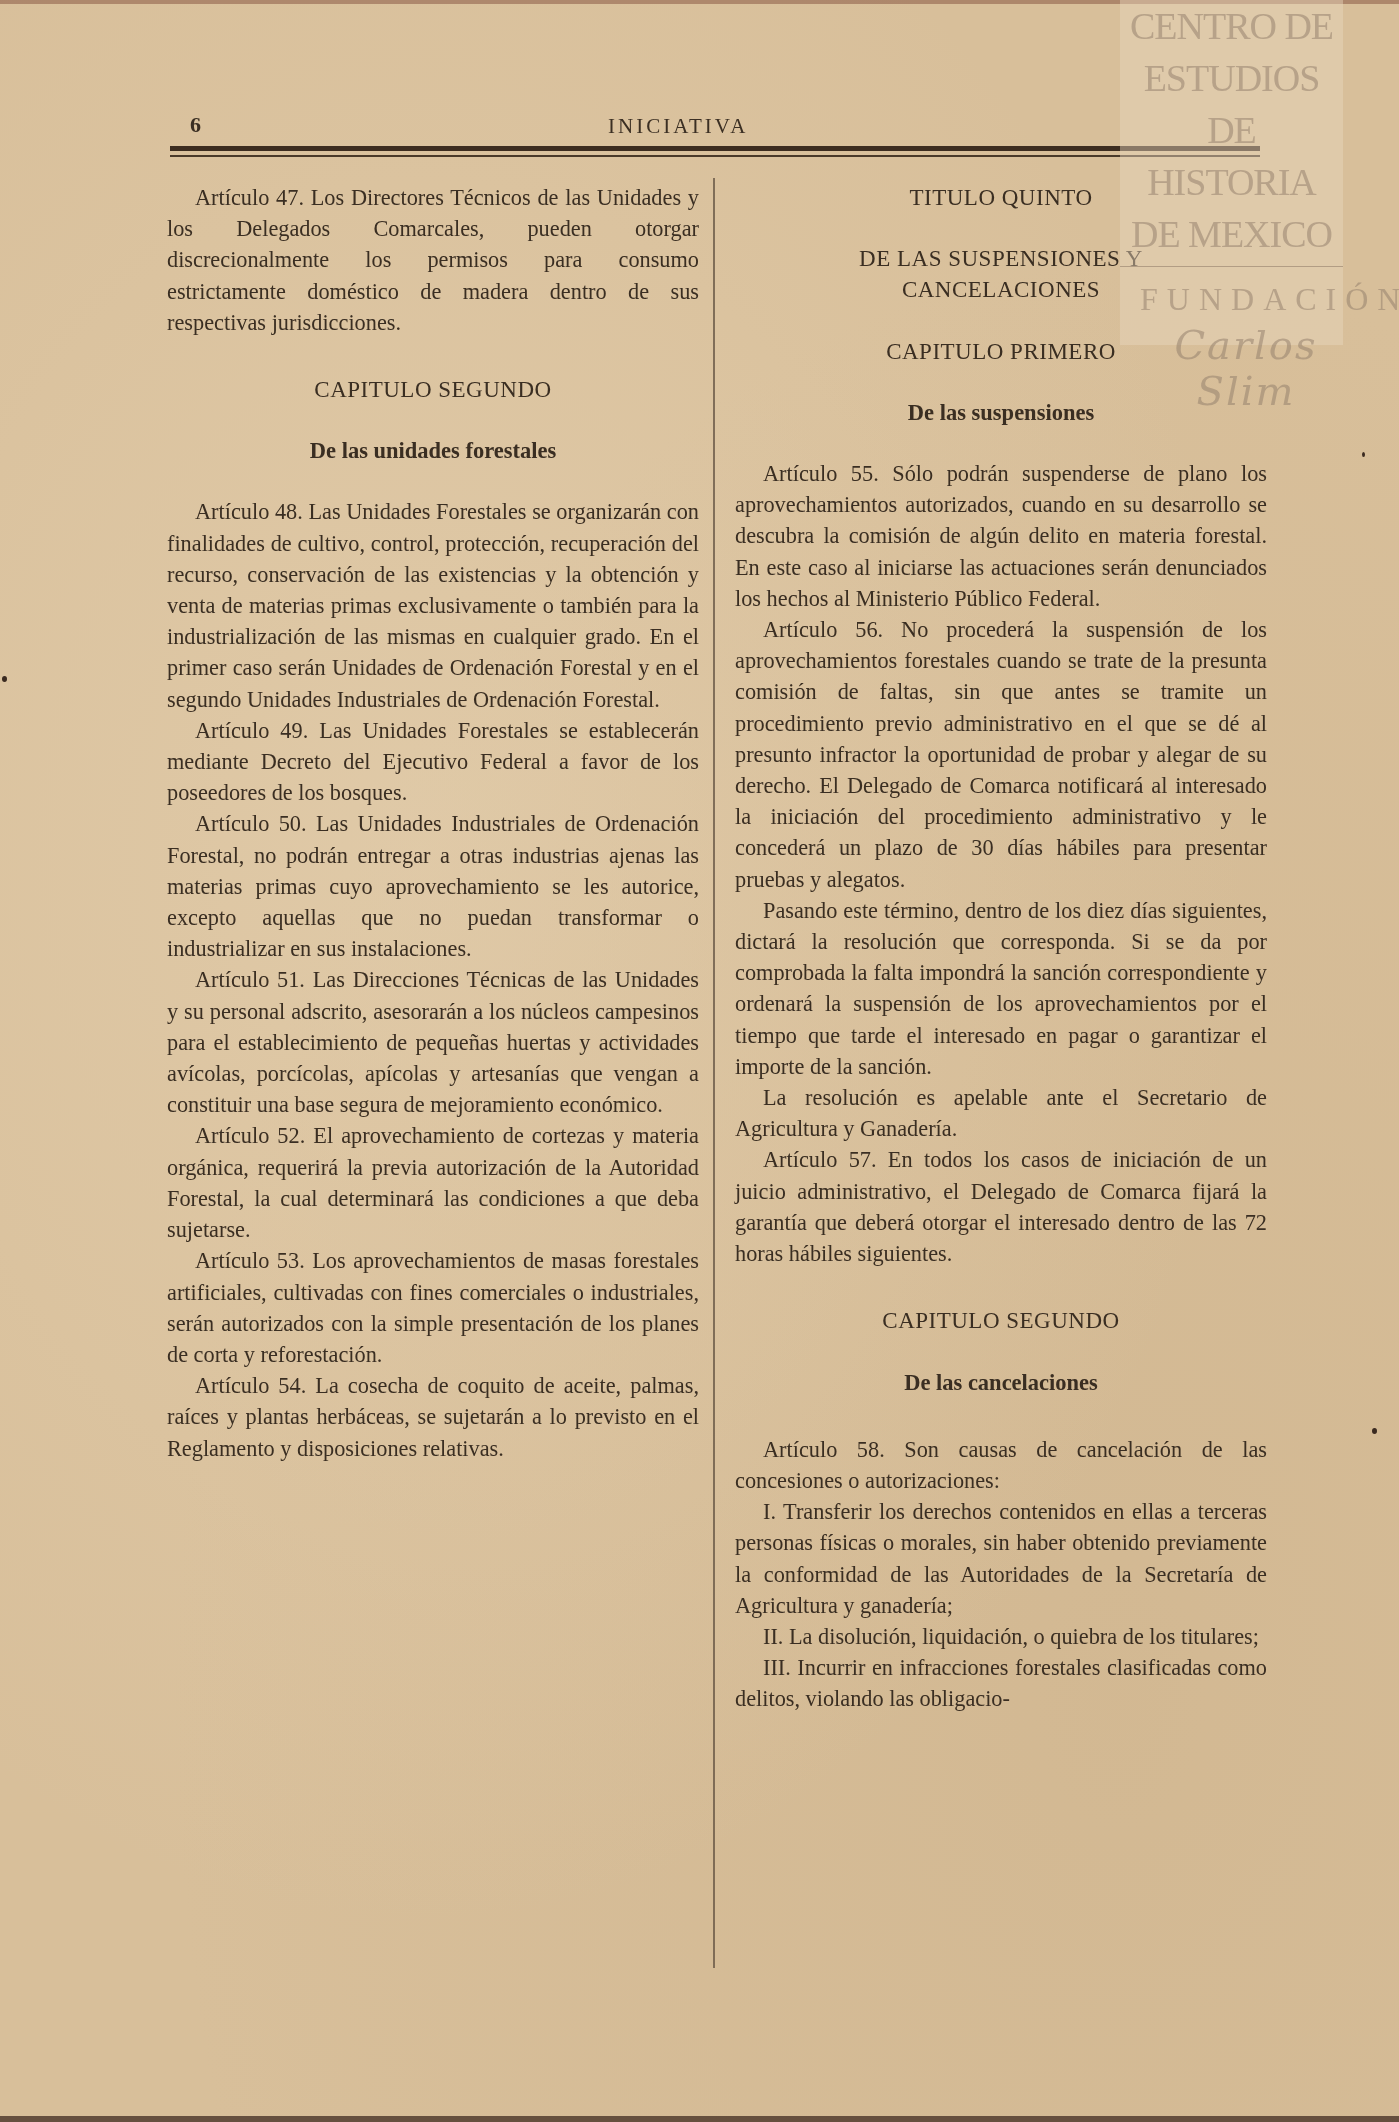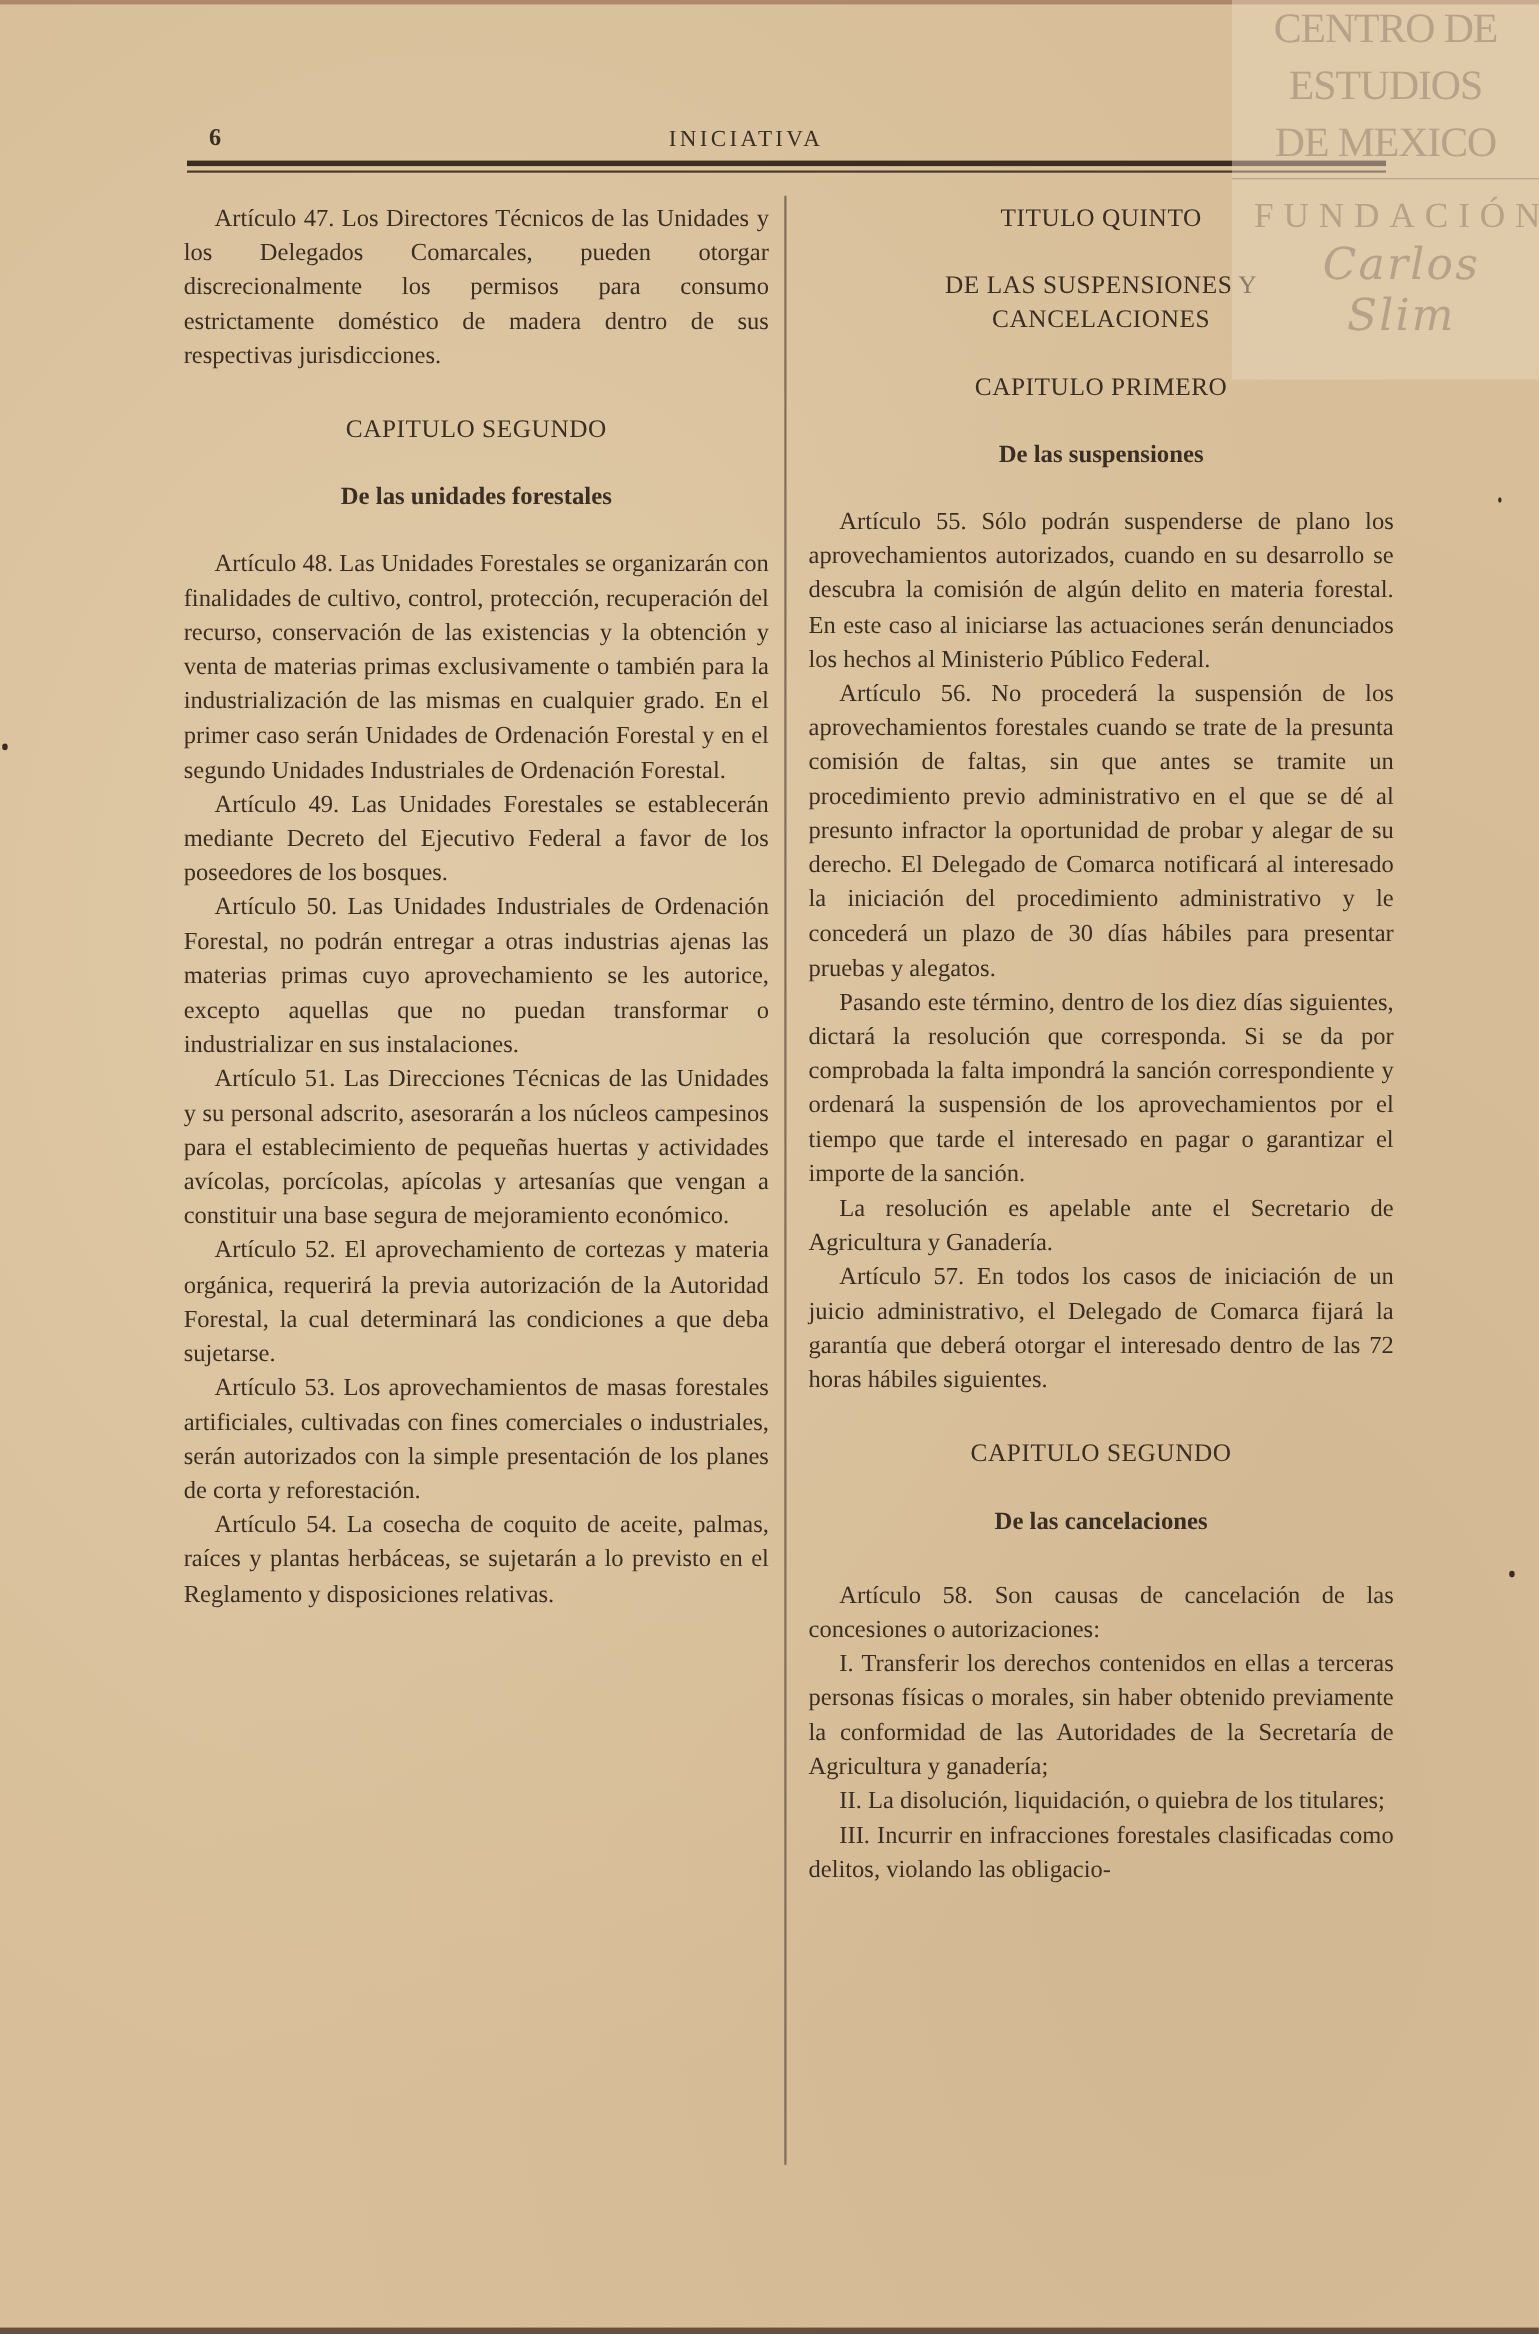--- a/index.html
+++ b/index.html
@@ -43,21 +43,21 @@
       margin: 0;
     }
     .heading-bold {
       text-align: center; text-indent: 0 !important; font-weight: bold; font-size: 22.5px; margin: 0;
     }
     .gap-s { height: 30px; }
     .gap-m { height: 36px; }
     .gap-l { height: 30px; }
 
     .watermark {
-      position: absolute; left: 1120px; top: 0; width: 279px; height: 345px;
+      position: absolute; left: 1120px; top: 0; width: 223px; height: 345px;
       background: rgba(232,214,190,0.45);
       text-align: center; color: rgba(150,130,110,0.55);
     }
     .wm-line { font-family: "Liberation Serif", serif; font-size: 38px; line-height: 52px; letter-spacing: -1px; }
     .wm-rule { margin: 6px 0 0 0; height: 1px; background: rgba(140,120,100,0.55); }
     .wm-fundacion { font-family: Liberation Serif, serif; font-size: 32px; letter-spacing: 9px; margin-top: 14px; padding-left: 20px; }
     .wm-signature { font-family: "DejaVu Serif", serif; font-style: italic; font-size: 40px; margin-top: 4px; letter-spacing: 2px; padding-left: 29px; }
     .speck { position:absolute; width:5px; height:6px; background:#3a2a20; border-radius:50%; }
   </style>
 </head>
@@ -113,20 +113,21 @@
     <div class="gap-m"></div>
     <p>Artículo 58. Son causas de cancelación de las concesiones o autorizaciones:</p>
     <p>I. Transferir los derechos contenidos en ellas a terceras personas físicas o morales, sin haber obtenido previamente la conformidad de las Autoridades de la Secretaría de Agricultura y ganadería;</p>
     <p>II. La disolución, liquidación, o quiebra de los titulares;</p>
     <p>III. Incurrir en infracciones forestales clasificadas como delitos, violando las obligacio-</p>
   </div>
 
   <div class="watermark">
     <div class="wm-line">CENTRO DE</div>
     <div class="wm-line">ESTUDIOS</div>
+    <div class="wm-line">DE HISTORIA</div>
     <div class="wm-line">DE MEXICO</div>
     <div class="wm-rule"></div>
     <div class="wm-fundacion">FUNDACIÓN</div>
     <div class="wm-signature">Carlos Slim</div>
   </div>
 
   <div class="speck" style="left:2px; top:676px;"></div>
   <div class="speck" style="left:1362px; top:452px; width:3px; height:5px;"></div>
   <div class="speck" style="left:1372px; top:1428px;"></div>
 

